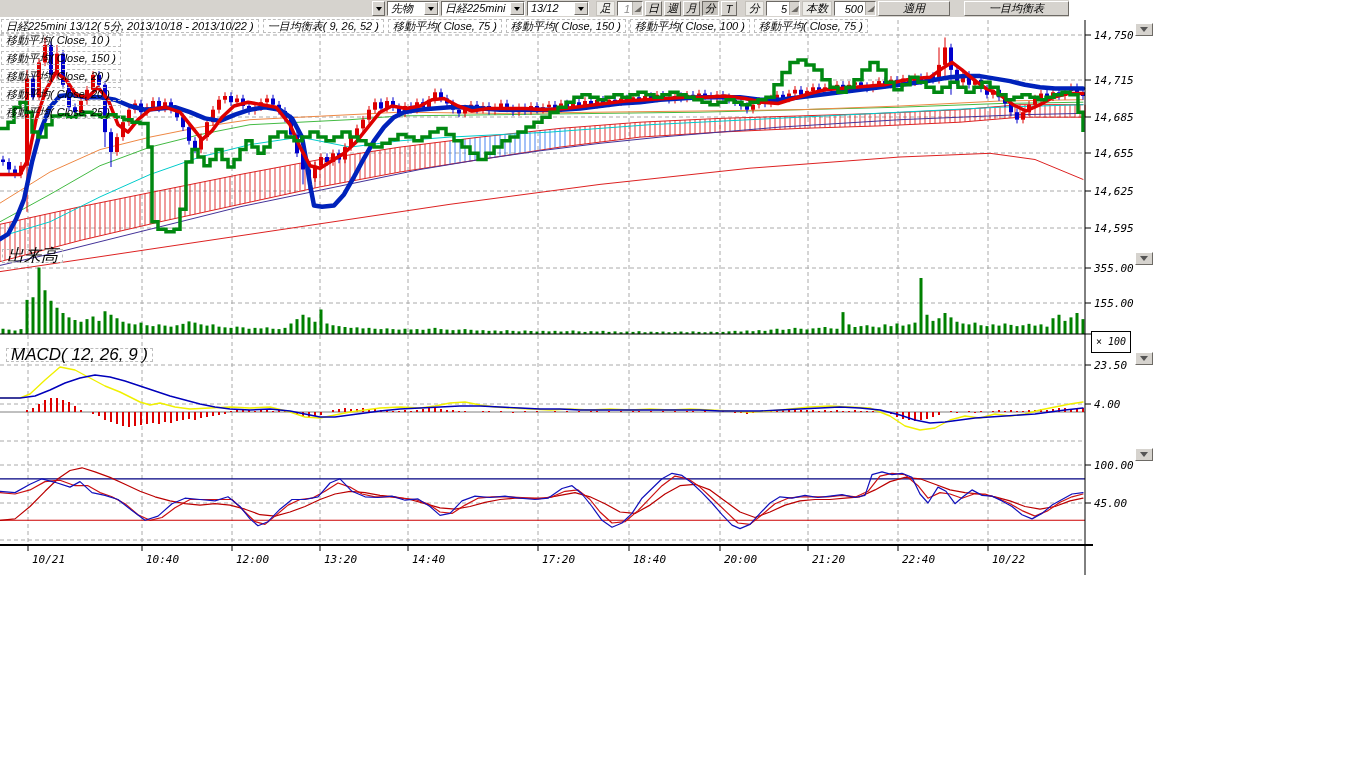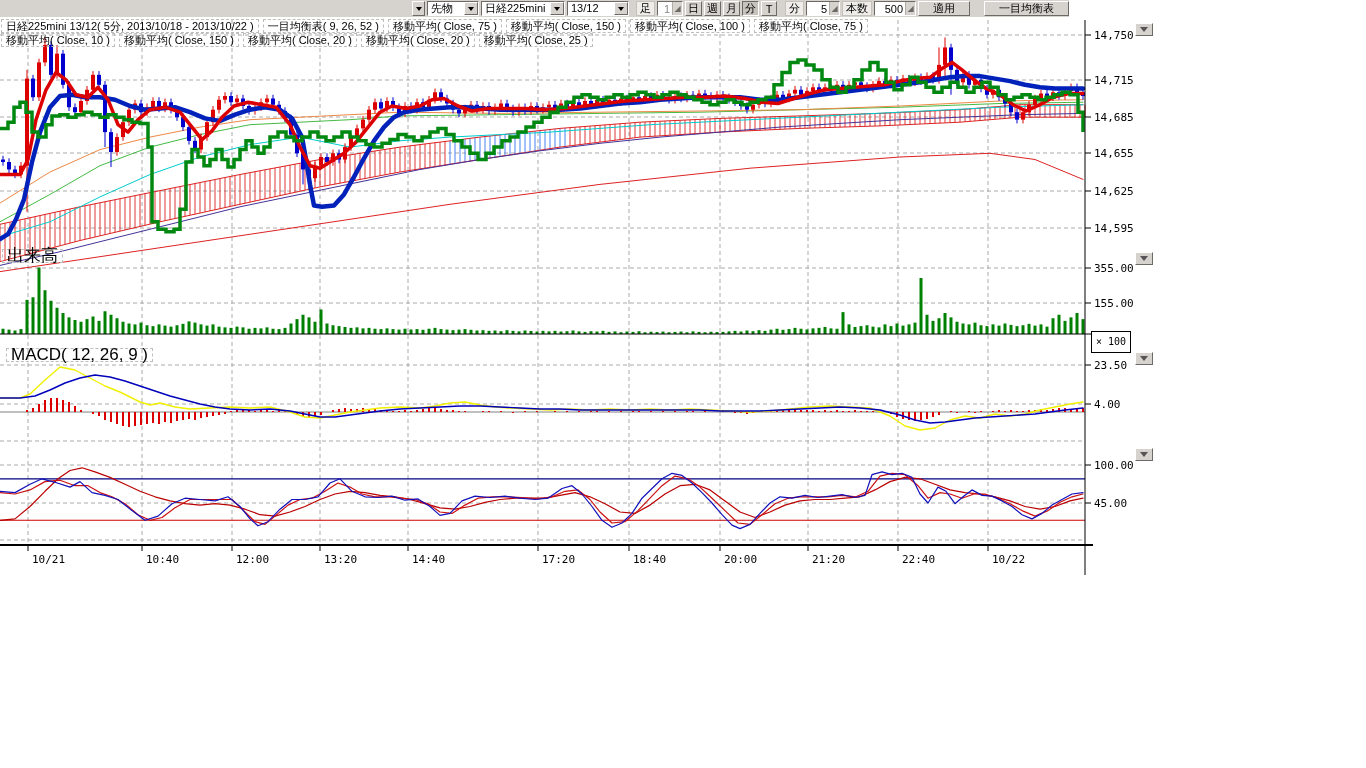--- a/index.html
+++ b/index.html
@@ -1,17 +1,17 @@
 <!DOCTYPE html>
 <html><head>
 <meta charset="utf-8">
 <style>
   html,body{margin:0;padding:0;background:#ffffff;}
   #screen{position:relative;width:1286px;height:768px;background:#ffffff;overflow:hidden;
-          font-family:"Liberation Sans",sans-serif;font-size:11px;color:#000;}
+          font-family:"Liberation Sans",sans-serif;font-size:11px;color:#000;font-style:italic;}
   
   #toolbar{position:absolute;left:0;top:0;width:1069px;height:17px;background:#d6d3ce;
            display:flex;align-items:center;gap:2px;padding:0;box-sizing:border-box;}
   .tb{display:flex;align-items:center;height:15px;box-sizing:border-box;}
   .raised{border:1px solid;border-color:#ffffff #6d6a65 #6d6a65 #ffffff;background:#d6d3ce;}
   .pressed{border:1px solid;border-color:#6d6a65 #ffffff #ffffff #6d6a65;background:#c6c3bd;}
   .combo{height:15px;background:#fff;border:1px solid;border-color:#6d6a65 #ffffff #ffffff #6d6a65;
          display:flex;align-items:center;box-sizing:border-box;}
   .combo .cval{padding:0 3px;white-space:nowrap;font-size:11px;line-height:13px;}
   .cbtn{width:14px;height:13px;margin-left:auto;display:flex;align-items:center;justify-content:center;
@@ -20,21 +20,21 @@
   .tbtn{min-width:16px;height:15px;display:flex;align-items:center;justify-content:center;
         font-size:11px;padding:0 2px;box-sizing:border-box;cursor:default;}
   .tlabel{height:15px;display:flex;align-items:center;padding:0 3px;background:#eeede9;
           border:1px solid #c5c2bc;box-sizing:border-box;}
   .spinfield{height:15px;background:#fff;border:1px solid;border-color:#6d6a65 #ffffff #ffffff #6d6a65;
              display:flex;align-items:center;box-sizing:border-box;}
   .spinfield .num{padding:0 2px;text-align:right;min-width:18px;font-size:11px;}
   .spinfield.dis .num{color:#8a8a8a;min-width:10px;}
   .grip{width:9px;height:13px;display:flex;align-items:center;justify-content:center;color:#6d6a65;
         font-size:8px;background:#d6d3ce;border-left:1px solid #b0ada7;}
-  .wide{padding:0 14px;}
+  .wide{padding:0 24px;}
   
   .lrow{position:absolute;left:1px;display:flex;gap:4px;z-index:5;}
   .lcell{border:1px dashed #bdbdbd;padding:0 4px;line-height:12px;font-size:11px;white-space:nowrap;background:transparent;}
   
   .plabel{position:absolute;z-index:5;border:1px dashed #bdbdbd;padding:0 4px;line-height:12px;font-size:17px;white-space:nowrap;}
   
   .parrow{position:absolute;width:16px;height:11px;background:#d6d3ce;z-index:6;
           border:1px solid;border-color:#ffffff #6d6a65 #6d6a65 #ffffff;
           display:flex;align-items:center;justify-content:center;}
   .parrow .tri{border-left-width:4px;border-right-width:4px;border-top-width:5px;border-top-color:#555;}
@@ -1099,21 +1099,21 @@
     </svg>
 
   <div class="lrow" id="legend-row1" style="top:19px;">
       <span class="lcell">日経225mini 13/12( 5分, 2013/10/18 - 2013/10/22 )</span>
       <span class="lcell">一目均衡表( 9, 26, 52 )</span>
       <span class="lcell">移動平均( Close, 75 )</span>
       <span class="lcell">移動平均( Close, 150 )</span>
       <span class="lcell">移動平均( Close, 100 )</span>
       <span class="lcell">移動平均( Close, 75 )</span>
     </div>
-  <div class="lrow" id="legend-row2" style="top:33px;">
+  <div class="lrow" id="legend-row2" style="top:33px;flex-direction:column;">
       <span class="lcell">移動平均( Close, 10 )</span>
       <span class="lcell">移動平均( Close, 150 )</span>
       <span class="lcell">移動平均( Close, 20 )</span>
       <span class="lcell">移動平均( Close, 20 )</span>
       <span class="lcell">移動平均( Close, 25 )</span>
     </div>
 
   <div class="plabel" style="left:2px;top:249px;">出来高</div>
   <div class="plabel" style="left:6px;top:348px;">MACD( 12, 26, 9 )</div>
 

